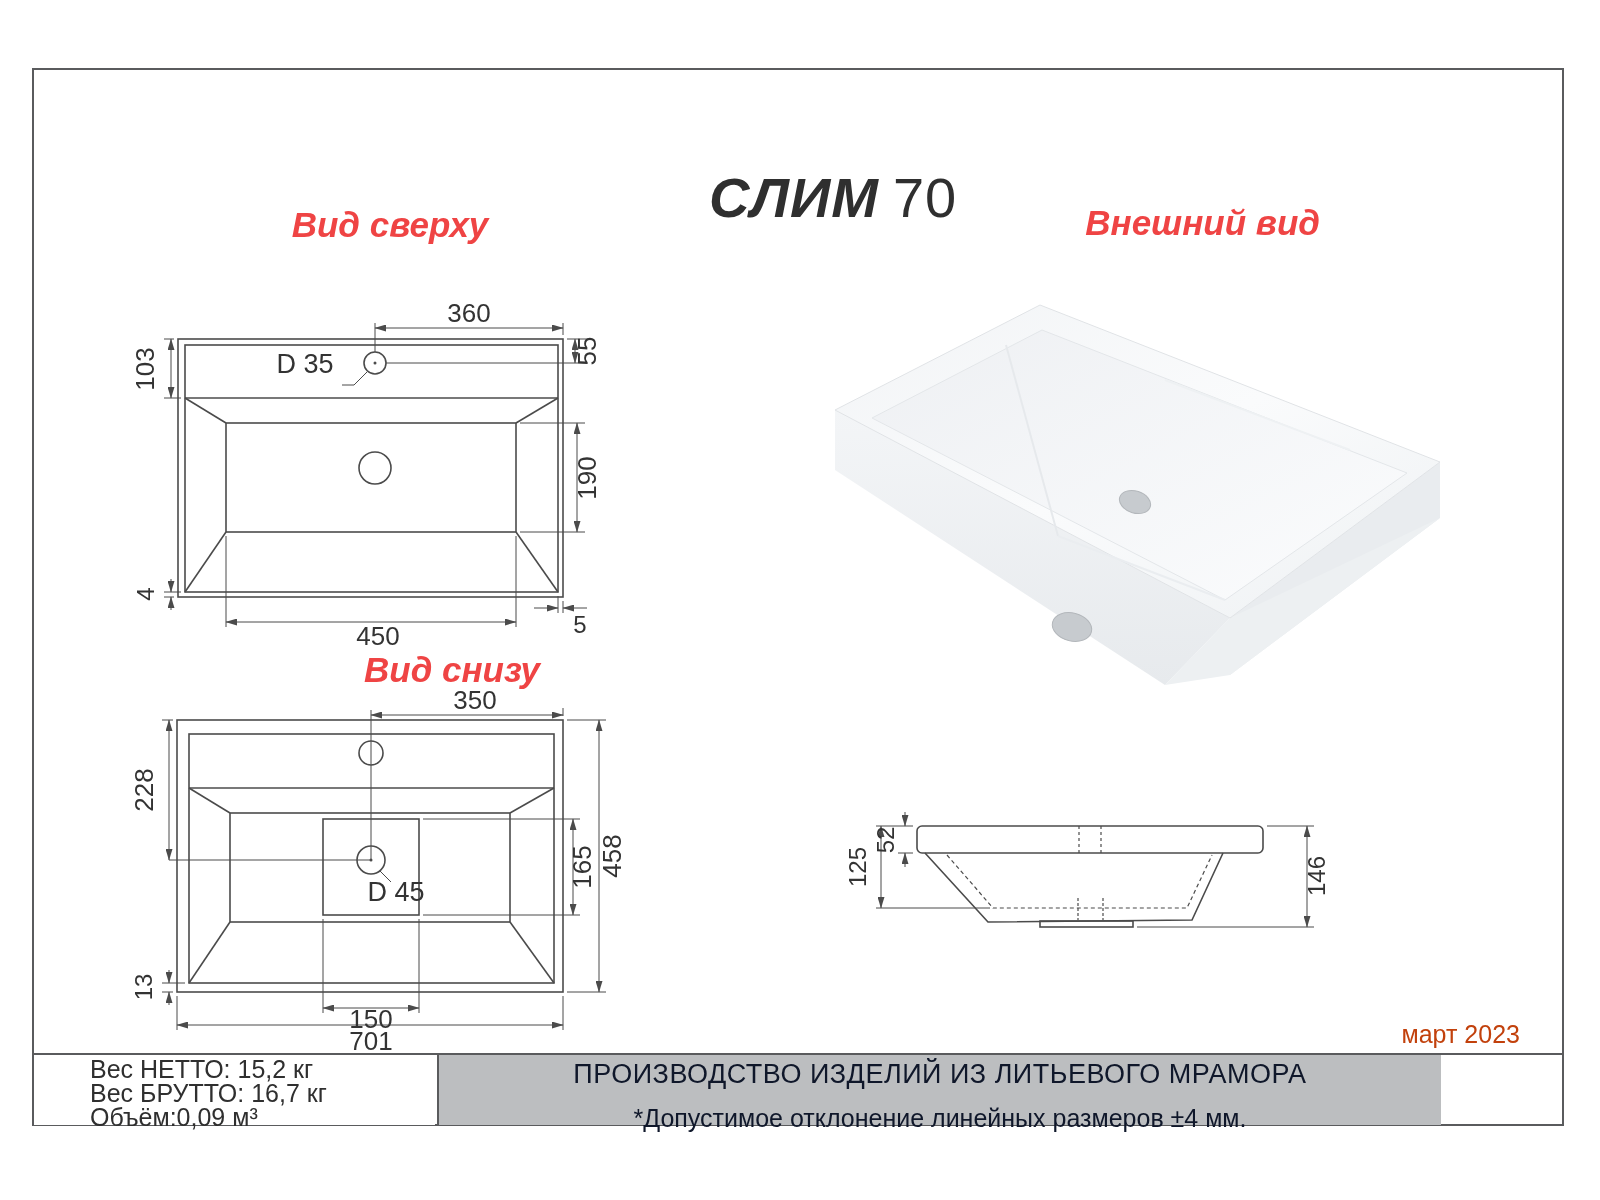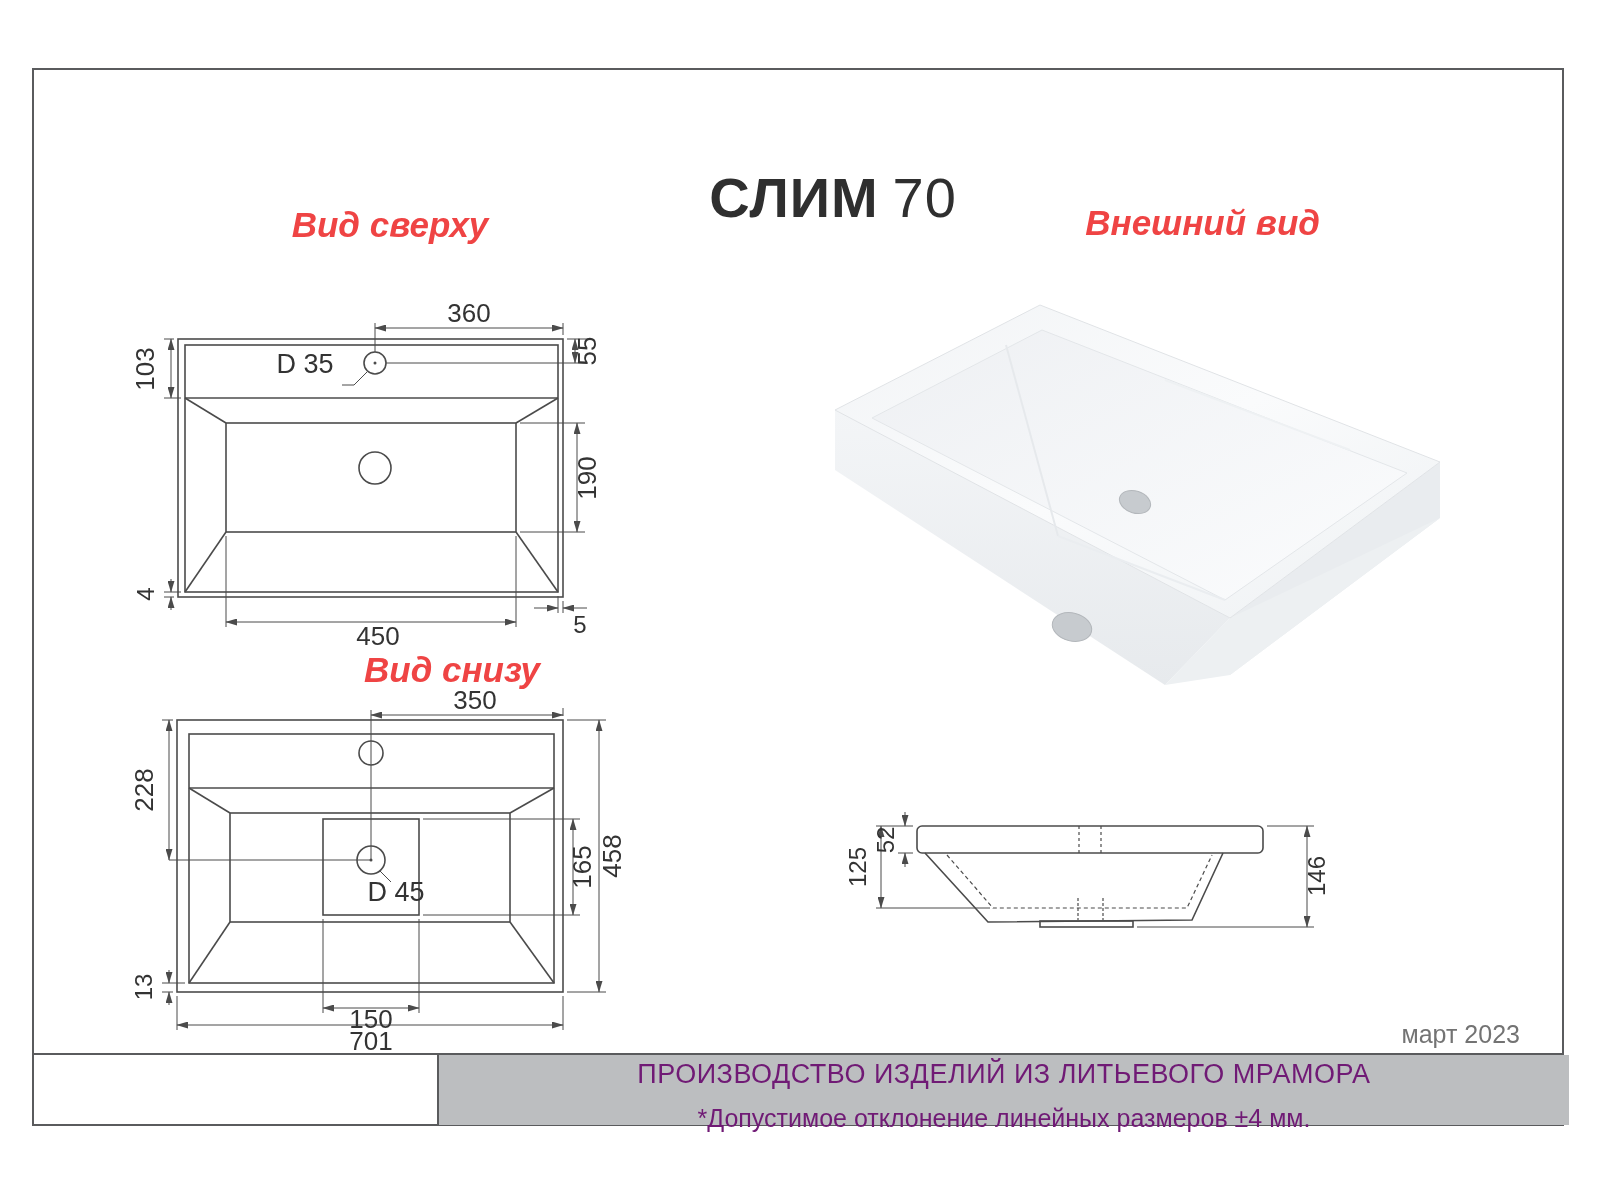--- a/index.html
+++ b/index.html
@@ -2,35 +2,35 @@
 <html><head>
 <meta charset="utf-8">
 <style>
   html,body{margin:0;padding:0;background:#fff;}
   #stage{position:relative;width:1600px;height:1200px;background:#ffffff;overflow:hidden;
          font-family:"Liberation Sans",sans-serif;color:#2f2f2f;}
   .frame{position:absolute;left:32px;top:68px;width:1532px;height:1058px;
          border:2px solid #5a5b5d;box-sizing:border-box;background:#fff;}
   .main-title{position:absolute;left:0;top:100px;width:1600px;text-align:center;
               font-size:56px;letter-spacing:1px;white-space:pre;}
-  .main-title .t1{font-weight:700;}
+  .main-title .t1{font-weight:700;font-style:italic;}
   .main-title .t2{font-weight:400;margin-left:14px;}
   .view-title{position:absolute;font-size:35px;font-weight:700;font-style:italic;color:#ef4444;}
   .vt-top{left:230px;top:205px;width:320px;text-align:center;}
   .vt-ext{left:990px;top:203px;width:330px;text-align:right;}
   .vt-bot{left:230px;top:650px;width:310px;text-align:right;}
   .vt-side{left:930px;top:733px;width:300px;text-align:center;}
-  .date-note{position:absolute;right:80px;top:1020px;font-size:25px;color:#737373;}
+  .date-note{position:absolute;right:80px;top:1020px;font-size:25px;color:#c2410c;}
   .bottom-sep{position:absolute;left:32px;top:1053px;width:1532px;height:0;border-top:2px solid #5a5b5d;}
   .info-box{position:absolute;left:34px;top:1055px;width:401px;height:70px;background:#fff;
             font-size:25px;line-height:24px;color:#2f2f2f;}
   .info-box div{margin:0 0 0 56px;}
   .info-box .l1{margin-top:2px;}
-  .banner{position:absolute;left:437px;top:1055px;width:1132px;height:70px;background:#bcbec0;
-          border-left:2px solid #5a5b5d;box-sizing:border-box;text-align:center;color:#701a75;}
+  .banner{position:absolute;left:437px;top:1055px;width:1004px;height:70px;background:#bcbec0;
+          border-left:2px solid #5a5b5d;box-sizing:border-box;text-align:center;color:#0f172a;}
   .banner .b1{font-size:27px;margin-top:4px;letter-spacing:0.5px;}
   .banner .b2{font-size:25px;margin-top:14px;}
   svg{position:absolute;overflow:visible;}
   svg text{font-family:"Liberation Sans",sans-serif;fill:#333;}
   .dnum{font-size:26px;}
   .dnum-s{font-size:24px;}
   .dlbl{font-size:27px;}
 </style>
 </head>
 <body>
@@ -220,18 +220,23 @@
     <polyline points="355,90 540,160" fill="none" stroke="#eef1f3" stroke-width="2"></polyline>
 
     <ellipse cx="325" cy="212" rx="16" ry="11" transform="rotate(18 325 212)" fill="#c7cbcf" stroke="#b3b7bb" stroke-width="1"></ellipse>
     <ellipse cx="262" cy="337" rx="20" ry="14" transform="rotate(14 262 337)" fill="#c7cbcf" stroke="#b3b7bb" stroke-width="1"></ellipse>
   </svg>
 
   <div class="date-note">март 2023</div>
 
   <div class="bottom-sep"></div>
 
+  <div class="info-box">
+    <div class="l1">Вес НЕТТО: 15,2 кг</div>
+    <div>Вес БРУТТО: 16,7 кг</div>
+    <div>Объём:0,09 м³</div>
+  </div>
 
   <div class="banner">
     <div class="b1">ПРОИЗВОДСТВО ИЗДЕЛИЙ ИЗ ЛИТЬЕВОГО МРАМОРА</div>
     <div class="b2">*Допустимое отклонение линейных размеров ±4 мм.</div>
   </div>
 </div>
 
 </body></html>

